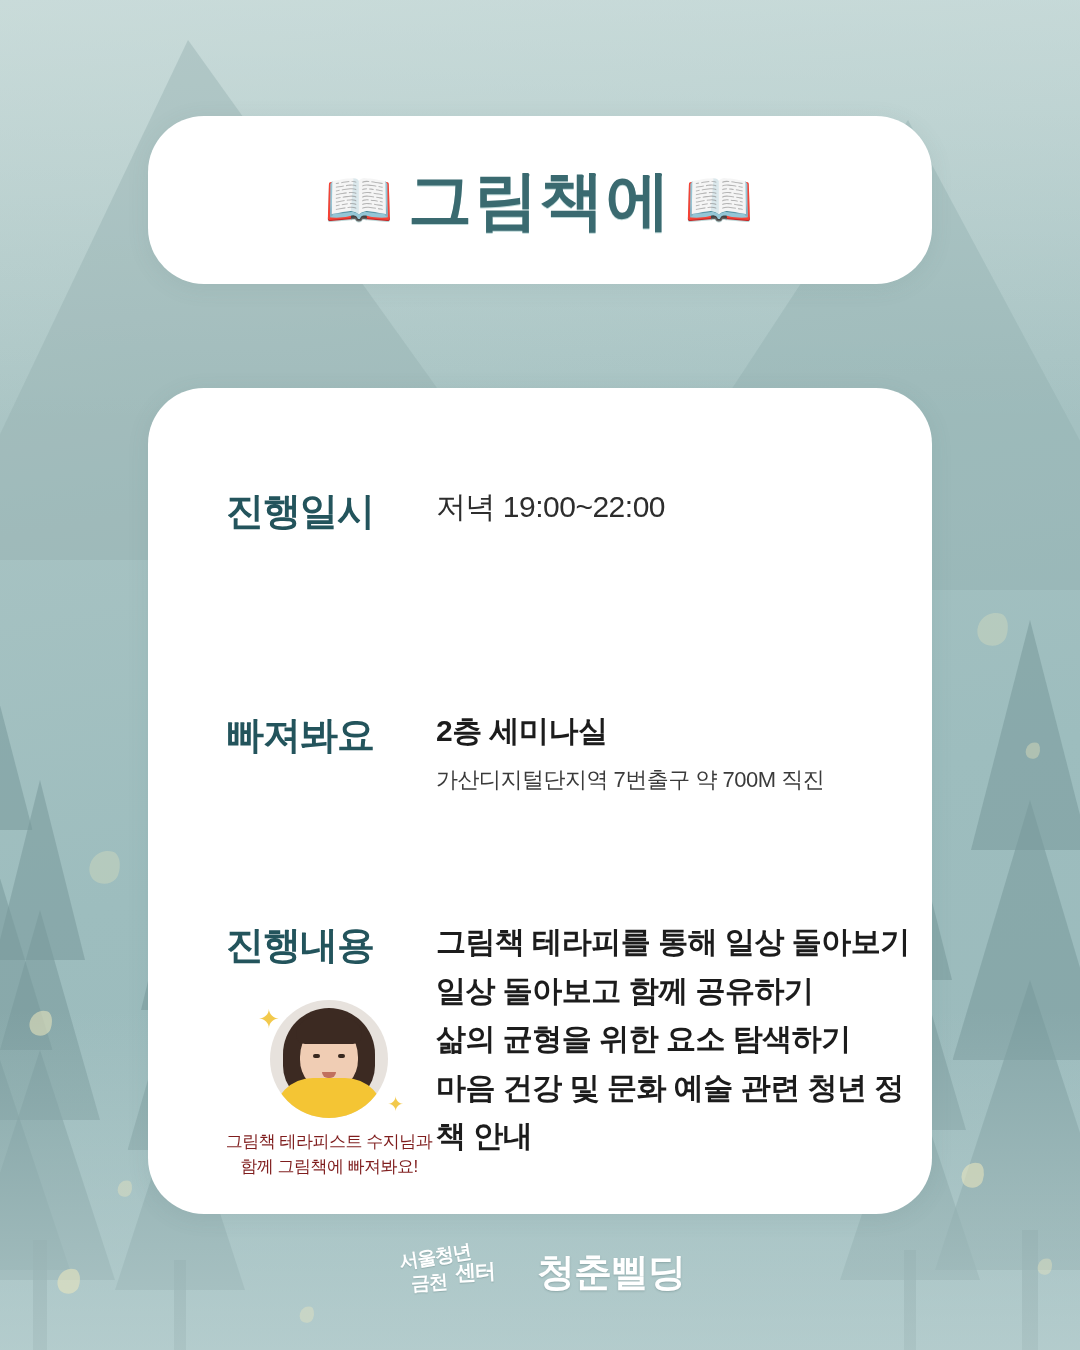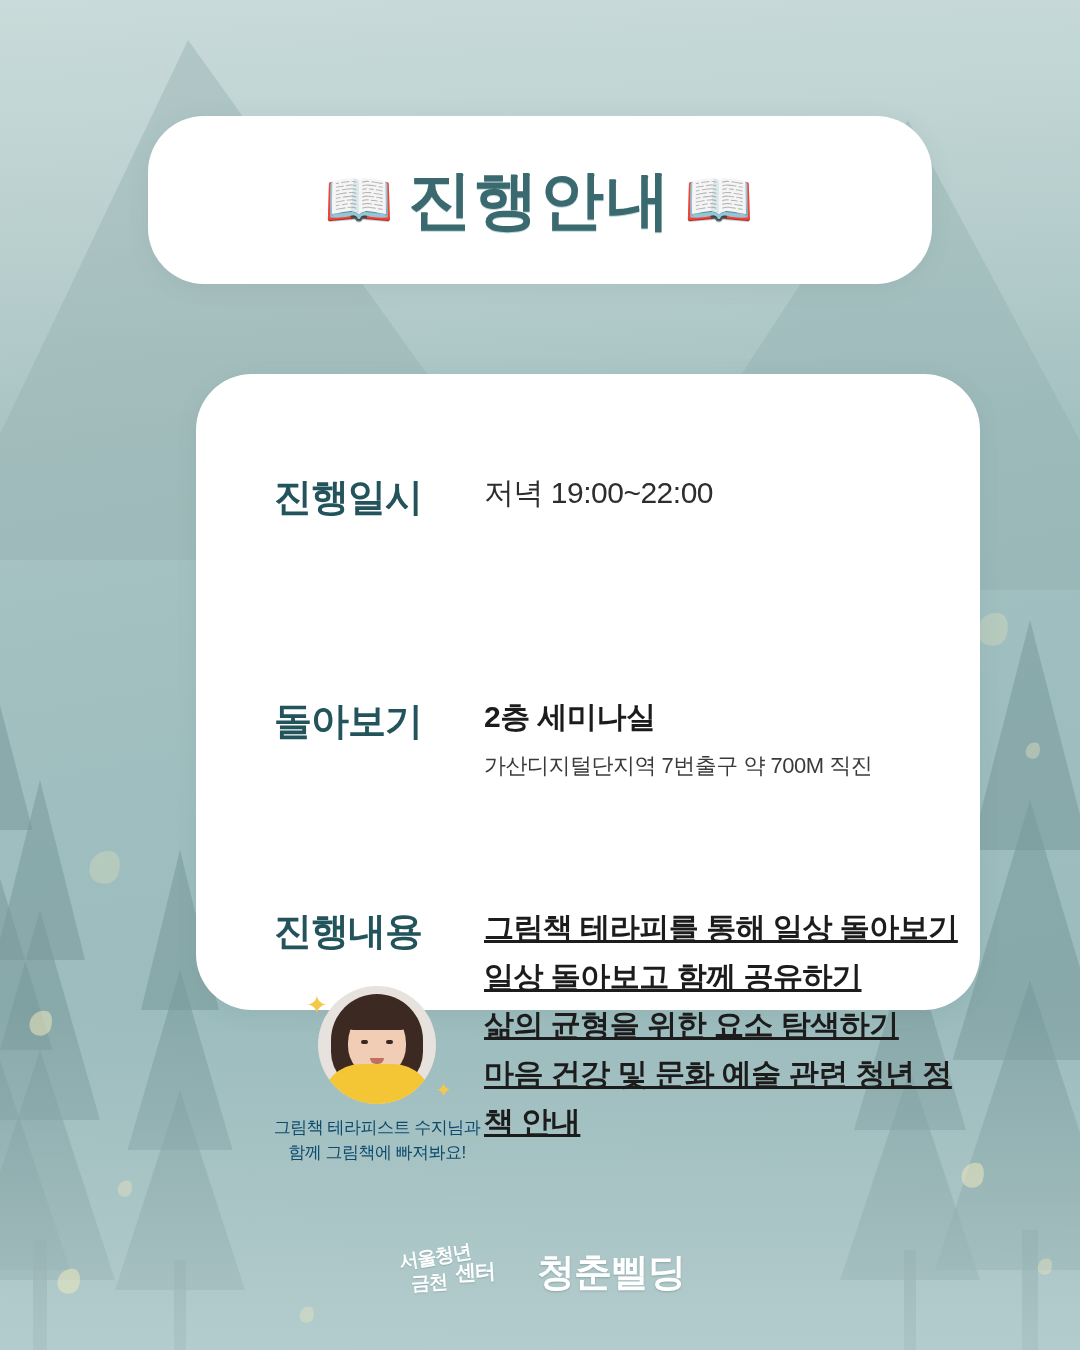--- a/index.html
+++ b/index.html
@@ -99,24 +99,23 @@
     left: 148px;
     top: 116px;
     width: 784px;
     height: 168px;
     display: flex;
     align-items: center;
     justify-content: center;
   }
   .card-body {
     left: 148px;
-    top: 374px;
+    top: 388px;
     width: 784px;
-    height: 636px;
-    margin-left: 48px;
+    height: 826px;
   }
 
   .title-text {
     display: flex;
     align-items: center;
     gap: 6px;
     font-size: 64px;
     font-weight: 700;
     color: #2f5d63;
     letter-spacing: 2px;
@@ -165,21 +164,21 @@
     margin-top: 12px;
     font-size: 22px;
     color: #3a3a3a;
     letter-spacing: -0.5px;
   }
 
   #row-datetime { left: 78px; top: 96px; width: 650px; }
   #row-place    { left: 78px; top: 320px; width: 680px; }
   #row-content  { left: 78px; top: 530px; width: 700px; }
 
-  .content-lines .value-line { line-height: 1.62; text-decoration: underline; }
+  .content-lines .value-line { line-height: 1.62; }
 
   
   .presenter {
     position: absolute;
     left: 66px;
     top: 612px;
     width: 230px;
     text-align: center;
   }
   .avatar-wrap {
@@ -260,21 +259,21 @@
     position: absolute;
     color: #f2c94c;
     font-size: 20px;
     line-height: 1;
   }
   .sparkle.s1 { left: -12px; top: 6px; font-size: 26px; }
   .sparkle.s2 { right: -16px; bottom: 4px; font-size: 20px; }
   .presenter-caption {
     margin-top: 12px;
     font-size: 17px;
-    color: #0c4a6e;
+    color: #7f1d1d;
     line-height: 1.45;
     letter-spacing: -0.5px;
   }
 
   
   .footer {
     position: absolute;
     left: 0; right: 0;
     bottom: 42px;
     display: flex;
@@ -357,36 +356,36 @@
     <div class="petal lg" style="right:72px; top:612px;"></div>
     <div class="petal sm" style="right:40px; top:742px;"></div>
     <div class="petal" style="right:96px; top:1162px;"></div>
     <div class="petal sm" style="right:28px; top:1258px;"></div>
     <div class="petal sm" style="left:300px; top:1306px;"></div>
   </div>
 
   <div class="card card-title">
     <div class="title-text">
       <span class="book-emoji">📖</span>
-      <span class="label">진행안내</span>
+      <span class="label">그림책에</span>
       <span class="book-emoji">📖</span>
     </div>
   </div>
 
   <div class="card card-body">
 
     <div class="row" id="row-datetime">
       <div class="row-label">진행일시</div>
       <div class="row-value">
         <div class="value-line light">저녁 19:00~22:00</div>
       </div>
     </div>
 
     <div class="row" id="row-place">
-      <div class="row-label">돌아보기</div>
+      <div class="row-label">빠져봐요</div>
       <div class="row-value">
         <div class="value-line">2층 세미나실</div>
         <div class="value-note">가산디지털단지역  7번출구 약 700M 직진</div>
       </div>
     </div>
 
     <div class="row" id="row-content">
       <div class="row-label">진행내용</div>
       <div class="row-value content-lines">
         <div class="value-line">그림책 테라피를 통해 일상 돌아보기</div>

